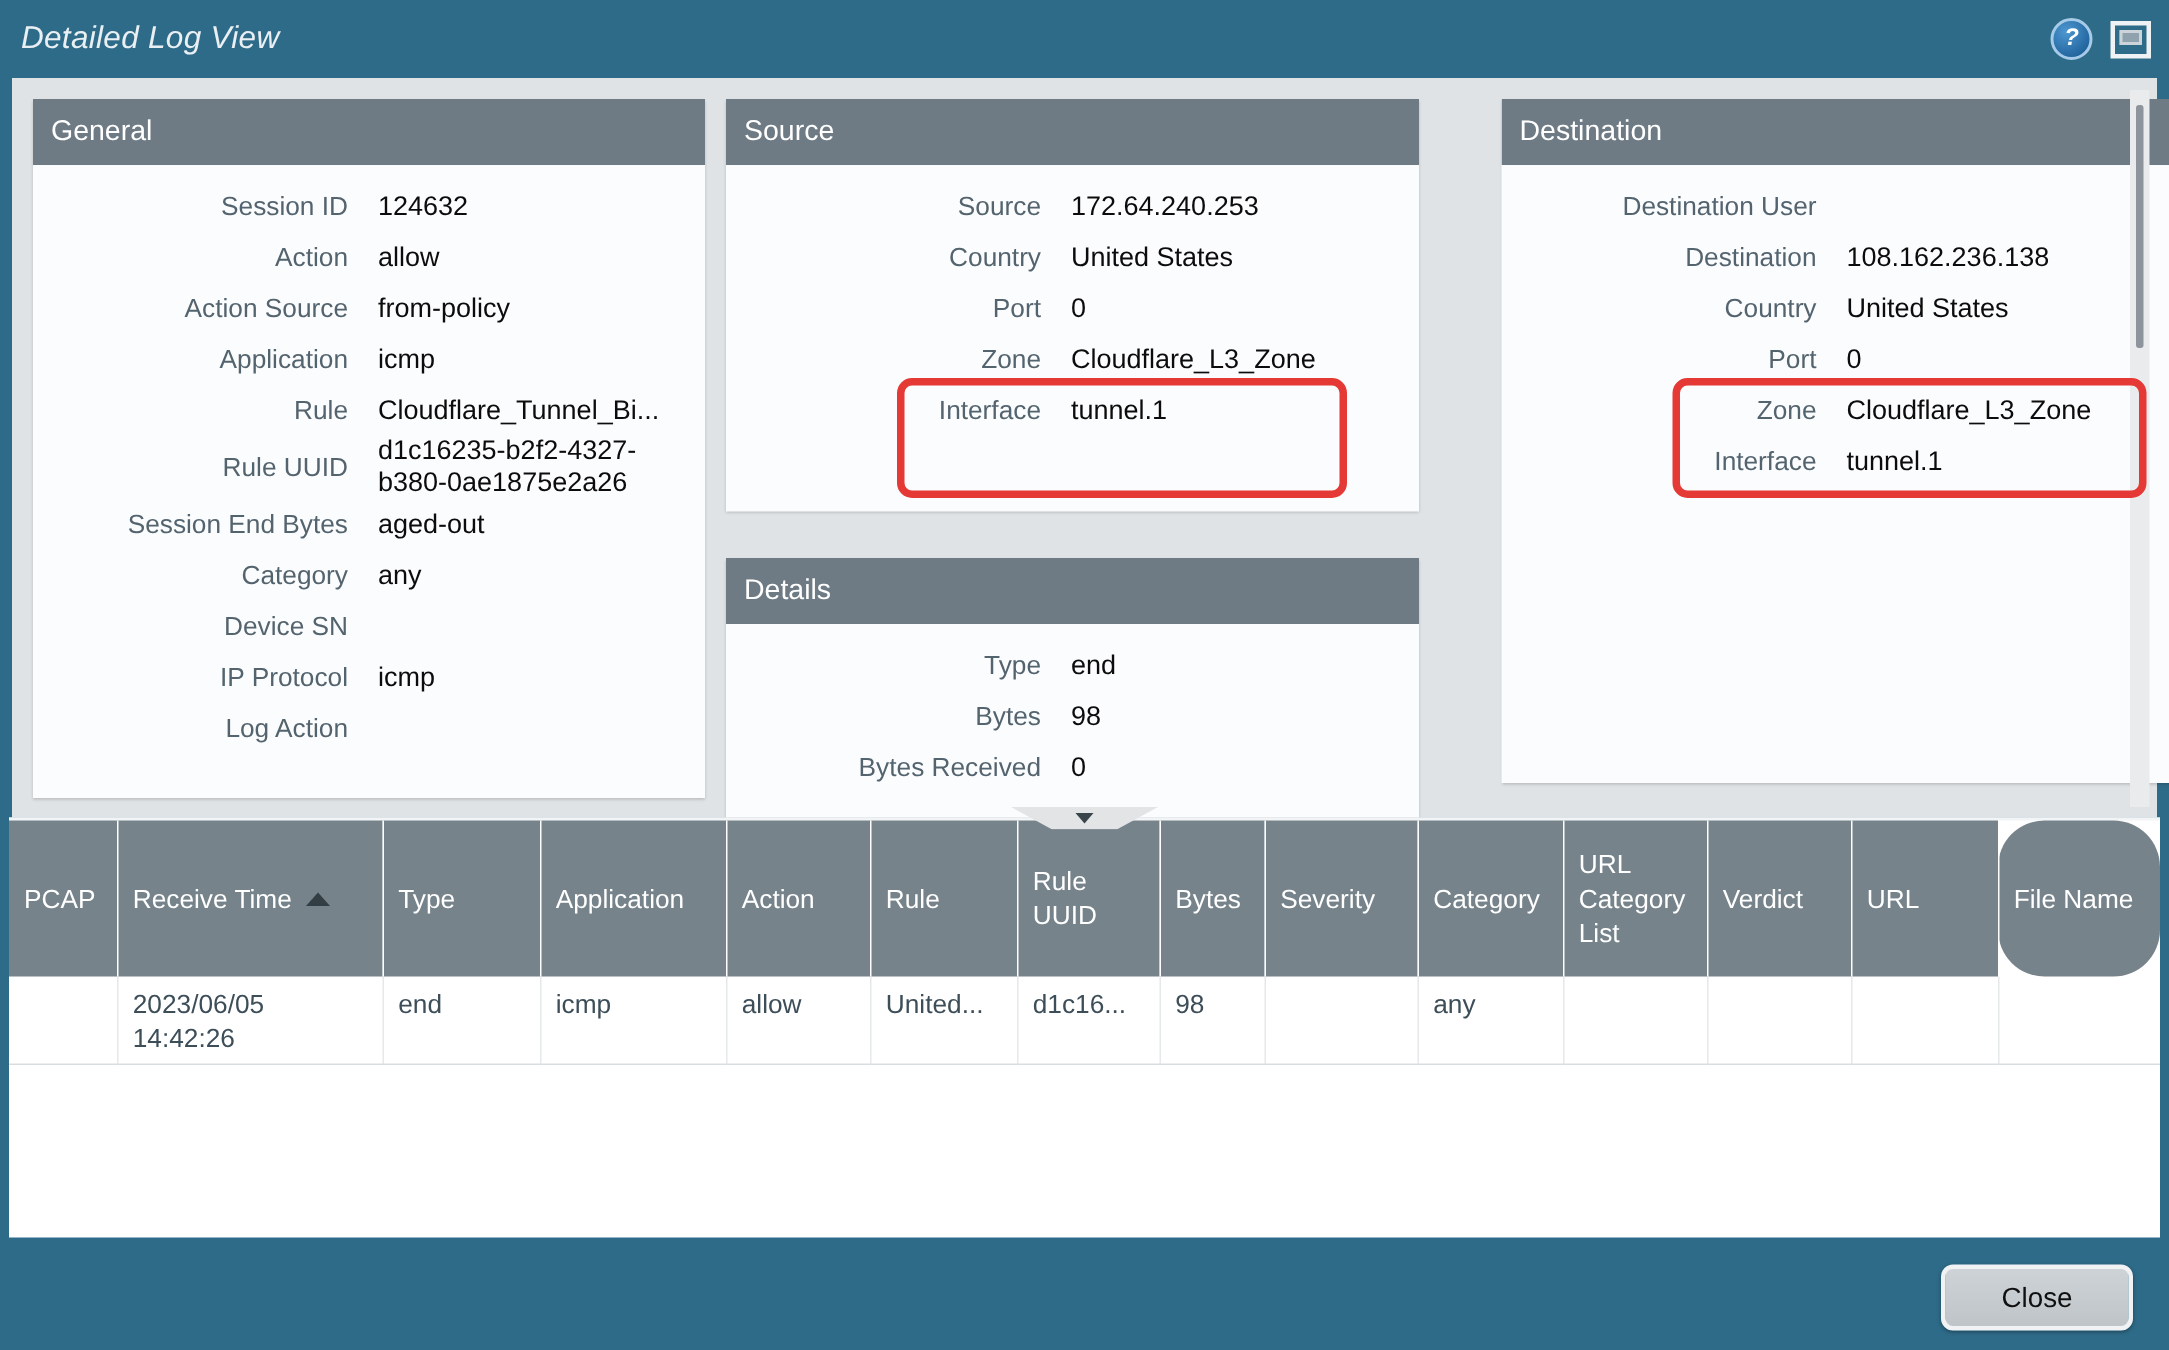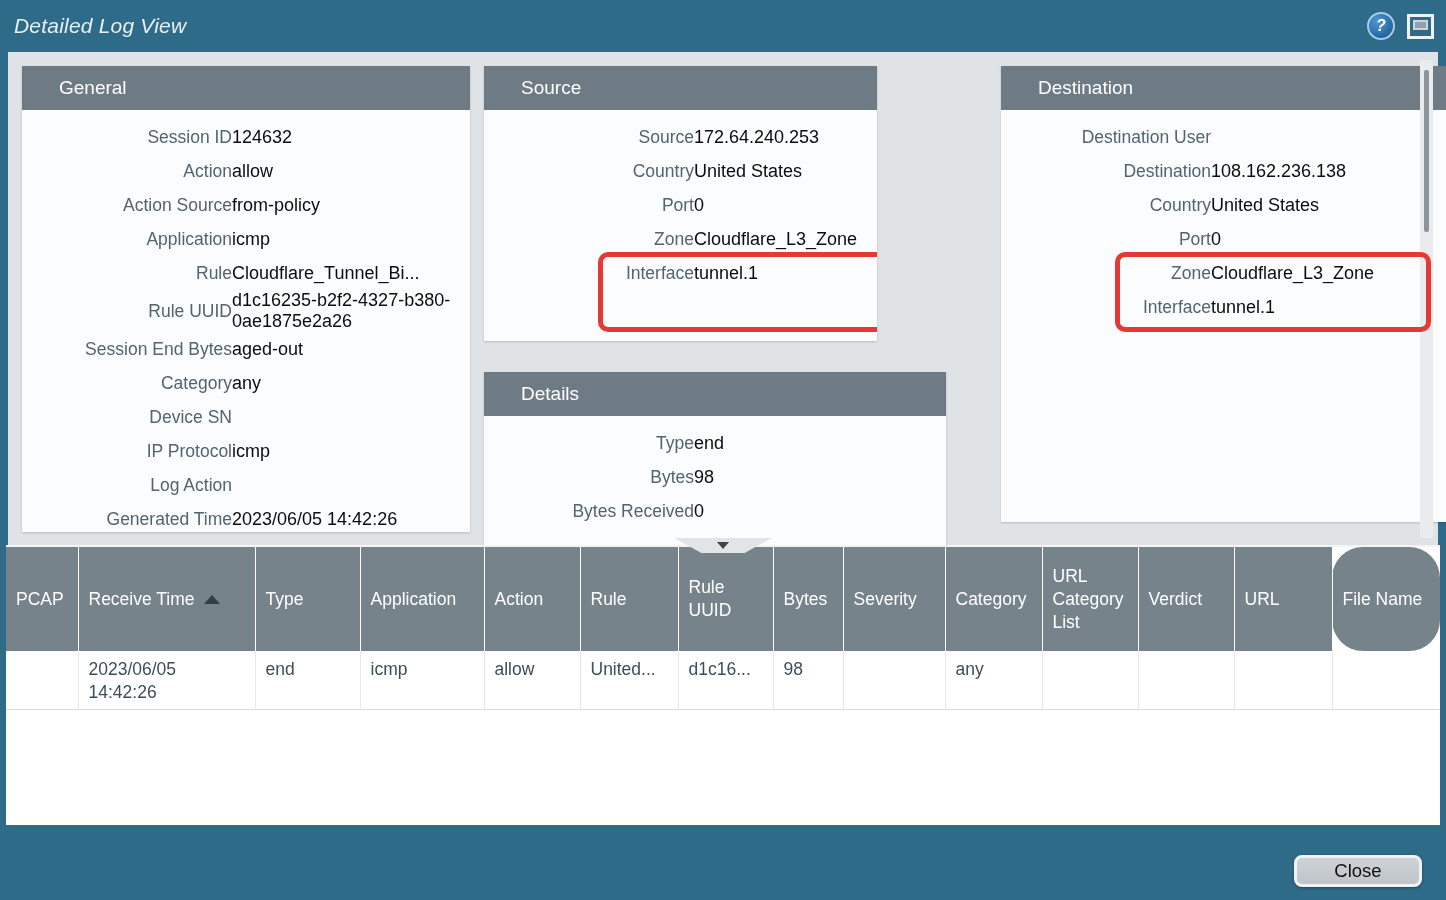--- a/index.html
+++ b/index.html
@@ -34,32 +34,32 @@
   .content {
     position:absolute; top:52px; left:8px; right:8px; height:493px;
     background:#e0e3e5;
   }
   .panel {
     position:absolute; background:#fbfcfd; overflow:hidden;
     box-shadow:0 1px 2px rgba(0,0,0,.18);
   }
   .panel-header {
     height:44px; background:#6e7b84; color:#fff; font-size:19px;
-    display:flex; align-items:center; padding-left:37px;
+    display:flex; align-items:center; padding-left:12px;
   }
   .panel-body { padding-top:10px; }
   .kv-row {
-    display:grid; grid-template-columns:210px 1fr; column-gap:0;
+    display:grid; grid-template-columns:210px 1fr; column-gap:20px;
     min-height:34px; align-items:center;
   }
   .kv-label { text-align:right; color:#54646f; font-size:17.5px; line-height:21px; }
   .kv-value { color:#0c0c0c; font-size:18px; line-height:21px; overflow-wrap:anywhere; padding-right:8px; }
 
   #panel-general      { left:14px;  top:14px;  width:448px; height:466px; }
-  #panel-source       { left:476px; top:14px;  width:393px; height:275px; }
+  #panel-source       { left:476px; top:14px;  width:462px; height:275px; }
   #panel-details      { left:476px; top:320px; width:462px; height:173px; }
   #panel-destination  { left:993px; top:14px;  width:459px; height:456px; }
 
   .red-box {
     position:absolute; top:186px; left:114px; height:80px;
     border:5px solid #e53935; border-radius:10px; pointer-events:none; z-index:5;
   }
   #panel-source .red-box { width:300px; }
   #panel-destination .red-box { width:316px; }
 
@@ -103,21 +103,21 @@
   tbody td {
     font-size:17.5px; color:#3d4e59; line-height:23px;
     padding:7px 10px 5px; vertical-align:top; height:55px;
     border-right:1px solid #e6e9ea; border-bottom:1px solid #dadde0;
     overflow:hidden; white-space:normal;
   }
   tbody td:last-child { border-right:none; }
 
   
   .close-button {
-    position:absolute; right:24px; bottom:13px; width:128px; height:32px;
+    position:absolute; right:24px; bottom:13px; width:128px; height:44px;
     border-radius:8px; background:linear-gradient(#ced3d7,#bfc4c9);
     border:3px solid #f0f2f3; box-shadow:0 1px 3px rgba(0,0,0,.35);
     display:flex; align-items:center; justify-content:center;
     font-size:18.5px; color:#101010; cursor:pointer;
   }
 </style>
 </head>
 <body>
 
 <div class="titlebar">
@@ -171,24 +171,20 @@
           <div class="kv-label">Device SN</div>
           <div class="kv-value"></div>
         </div>
         <div class="kv-row">
           <div class="kv-label">IP Protocol</div>
           <div class="kv-value">icmp</div>
         </div>
         <div class="kv-row">
           <div class="kv-label">Log Action</div>
           <div class="kv-value"></div>
-        </div>
-        <div class="kv-row">
-          <div class="kv-label">Generated Time</div>
-          <div class="kv-value">2023/06/05 14:42:26</div>
         </div>
       </div>
   </div>
 
   <div class="panel" id="panel-source">
     <div class="panel-header">Source</div>
     <div class="panel-body">
         <div class="kv-row">
           <div class="kv-label">Source</div>
           <div class="kv-value">172.64.240.253</div>

